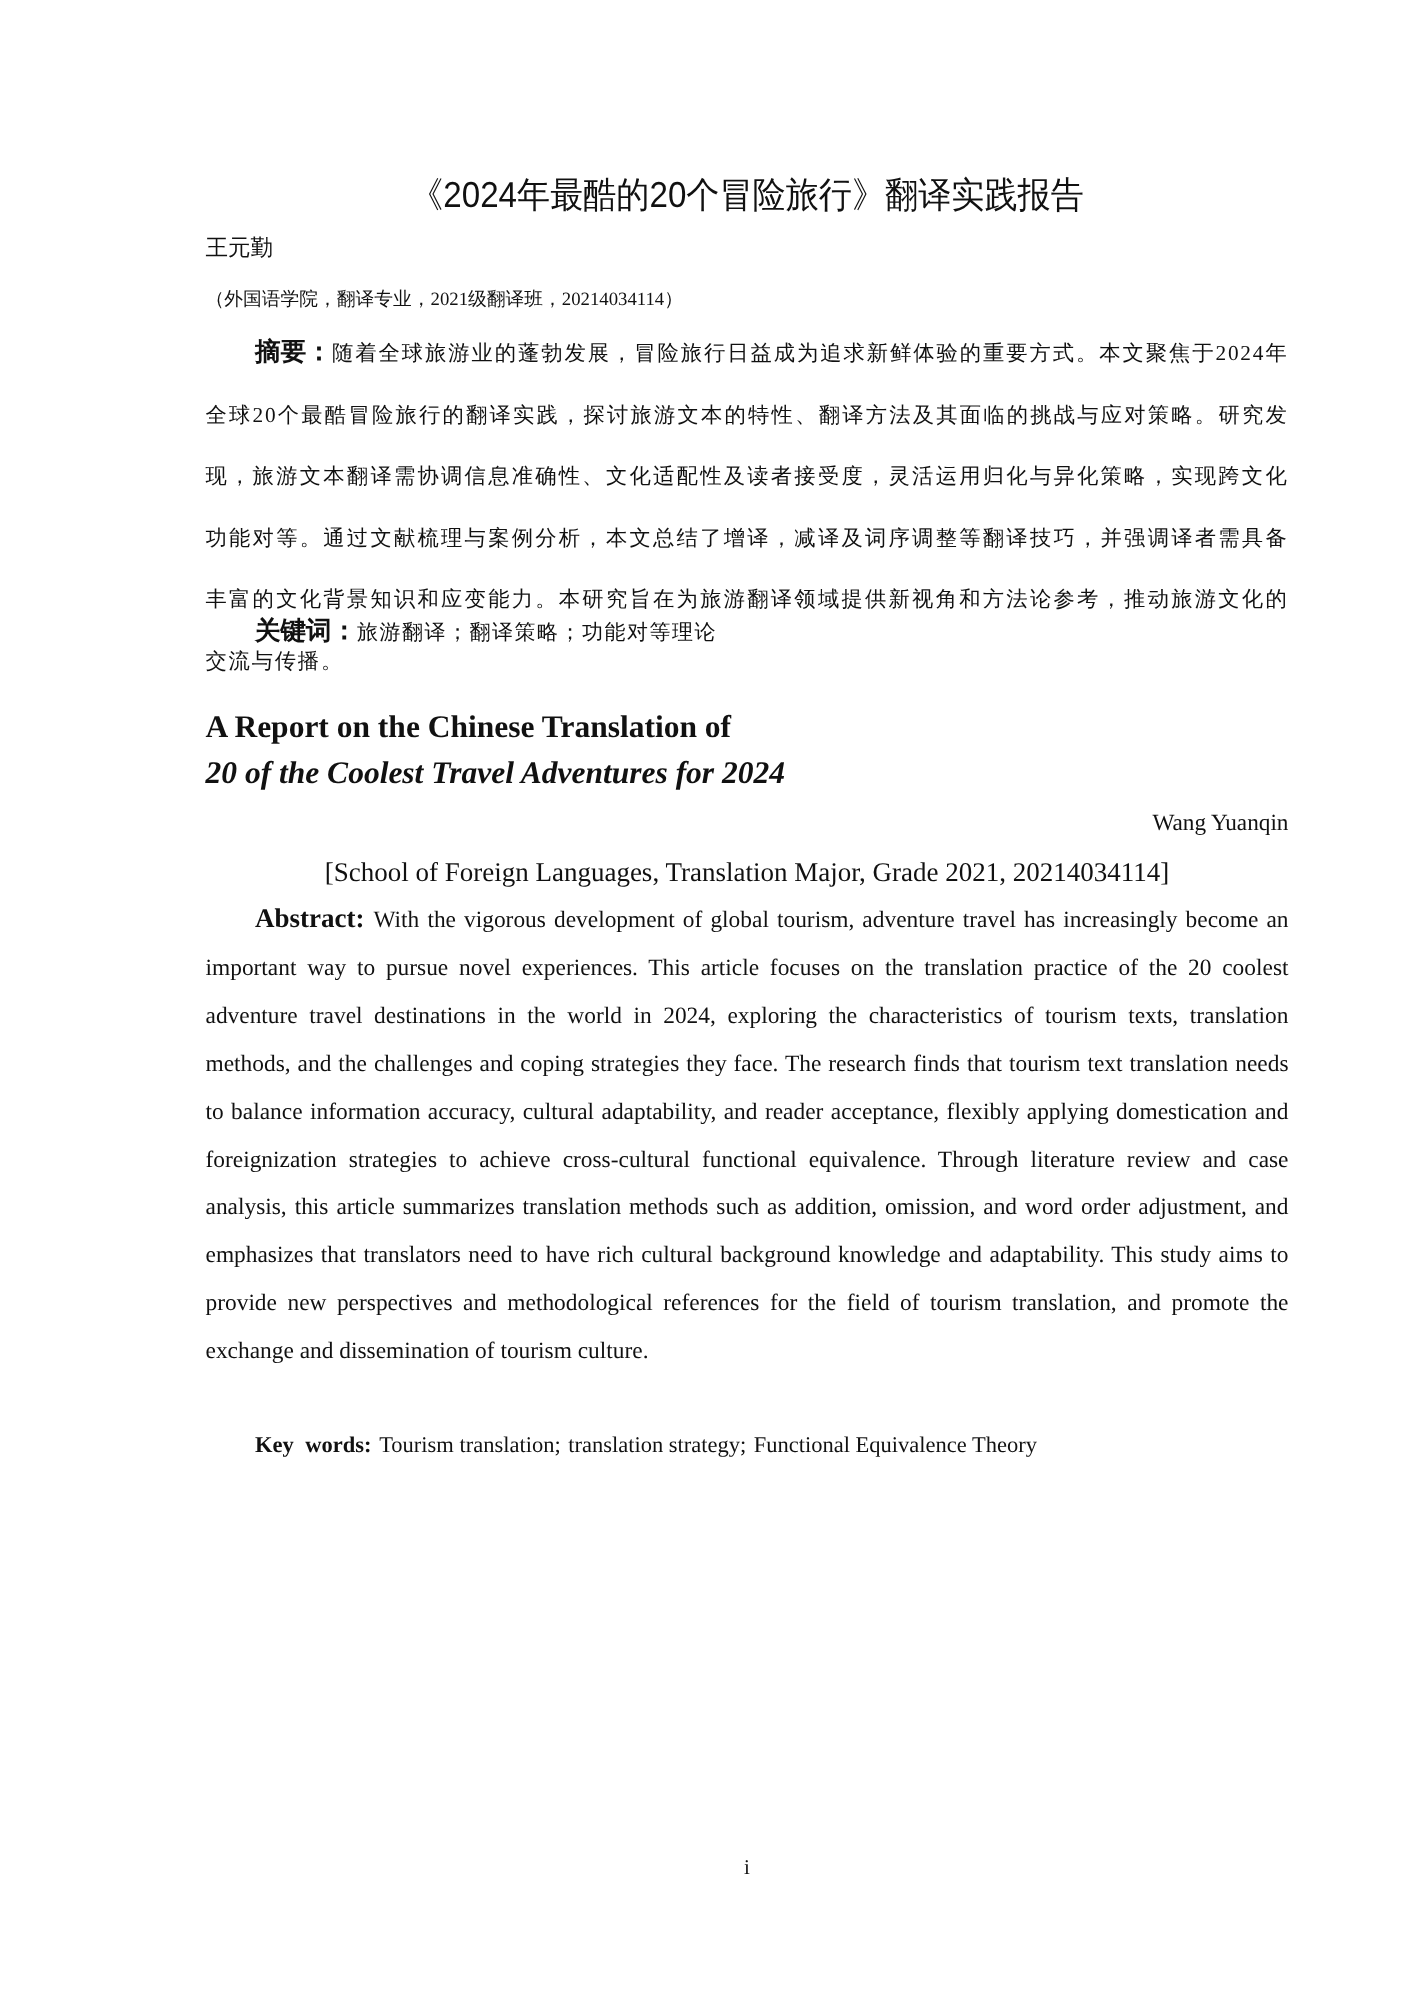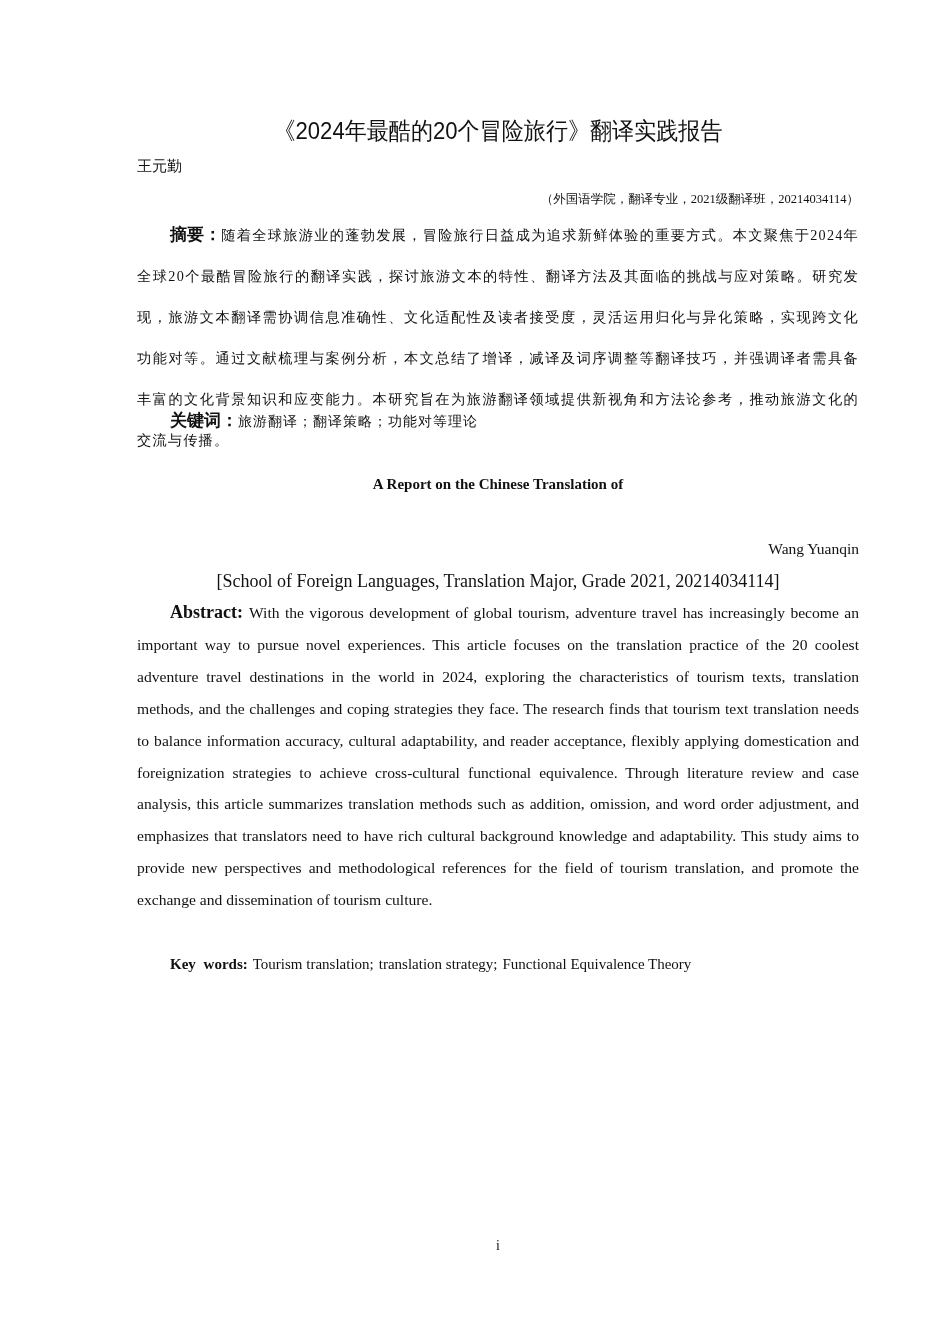--- a/index.html
+++ b/index.html
@@ -42,21 +42,21 @@
       text-align: left;
       font-size: 15px;
       line-height: 24px;
       font-family: "Liberation Serif", "DejaVu Serif", serif;
     }
     .zh-affil {
       position: absolute;
       top: 188px;
       left: 0;
       width: 722px;
-      text-align: right;
+      text-align: left;
       font-size: 12.5px;
       line-height: 22px;
     }
     .zh-abstract {
       position: absolute;
       top: 214px;
       left: 0;
       width: 722px;
       font-size: 14.2px;
       line-height: 41px;
@@ -78,23 +78,23 @@
       left: 33px;
       font-size: 14px;
       line-height: 32px;
       letter-spacing: 1px;
     }
     .en-title {
       position: absolute;
       top: 469px;
       left: 0;
       width: 722px;
-      text-align: center;
+      text-align: left;
       font-weight: bold;
-      font-size: 15px;
+      font-size: 21px;
       line-height: 31px;
     }
     .en-title .line2 {
       display: block;
       font-style: italic;
     }
     .en-author {
       position: absolute;
       top: 537px;
       left: 0;
@@ -166,20 +166,21 @@
   <div class="zh-abstract">
     <span class="zh-label">摘要：</span><span>随着全球旅游业的蓬勃发展，冒险旅行日益成为追求新鲜体验的重要方式。本文聚焦于2024年全球20个最酷冒险旅行的翻译实践，探讨旅游文本的特性、翻译方法及其面临的挑战与应对策略。研究发现，旅游文本翻译需协调信息准确性、文化适配性及读者接受度，灵活运用归化与异化策略，实现跨文化功能对等。通过文献梳理与案例分析，本文总结了增译，减译及词序调整等翻译技巧，并强调译者需具备丰富的文化背景知识和应变能力。本研究旨在为旅游翻译领域提供新视角和方法论参考，推动旅游文化的交流与传播。</span>
   </div>
 
   <div class="zh-keywords">
     <span class="zh-label">关键词：</span><span>旅游翻译；翻译策略；功能对等理论</span>
   </div>
 
   <div class="en-title">
     <span>A Report on the Chinese Translation of</span>
+    <span class="line2">20 of the Coolest Travel Adventures for 2024</span>
   </div>
   <div class="en-author">Wang Yuanqin</div>
   <div class="en-affil">[School of Foreign Languages, Translation Major, Grade 2021, 20214034114]</div>
 
   <div class="en-abstract">
     <span class="en-label">Abstract:</span><span>With the vigorous development of global tourism, adventure travel has increasingly become an important way to pursue novel experiences. This article focuses on the translation practice of the 20 coolest adventure travel destinations in the world in 2024, exploring the characteristics of tourism texts, translation methods, and the challenges and coping strategies they face. The research finds that tourism text translation needs to balance information accuracy, cultural adaptability, and reader acceptance, flexibly applying domestication and foreignization strategies to achieve cross-cultural functional equivalence. Through literature review and case analysis, this article summarizes translation methods such as addition, omission, and word order adjustment, and emphasizes that translators need to have rich cultural background knowledge and adaptability. This study aims to provide new perspectives and methodological references for the field of tourism translation, and promote the exchange and dissemination of tourism culture.</span>
   </div>
 
   <div class="en-keywords">
     <span class="kw-label">Key words:</span><span class="kw-sep">Tourism translation;</span><span class="kw-sep">translation strategy;</span><span>Functional Equivalence Theory</span>

